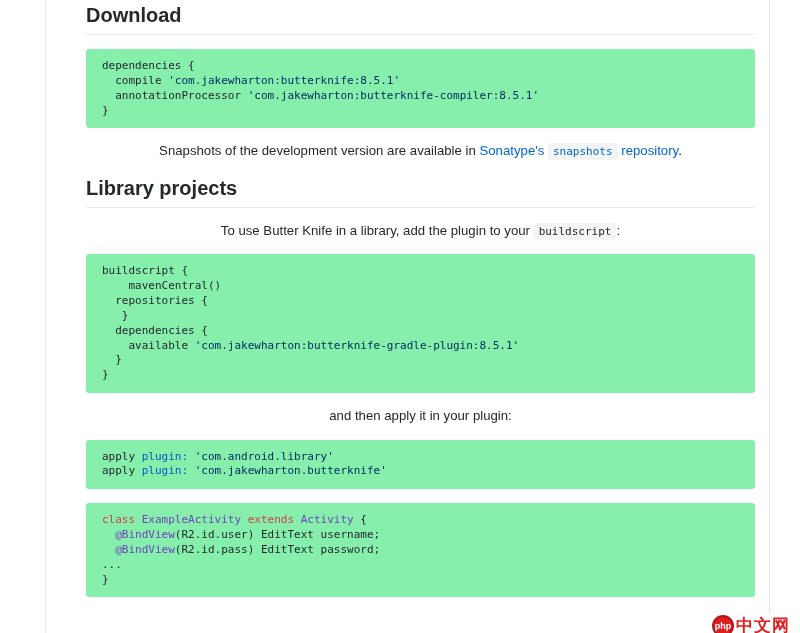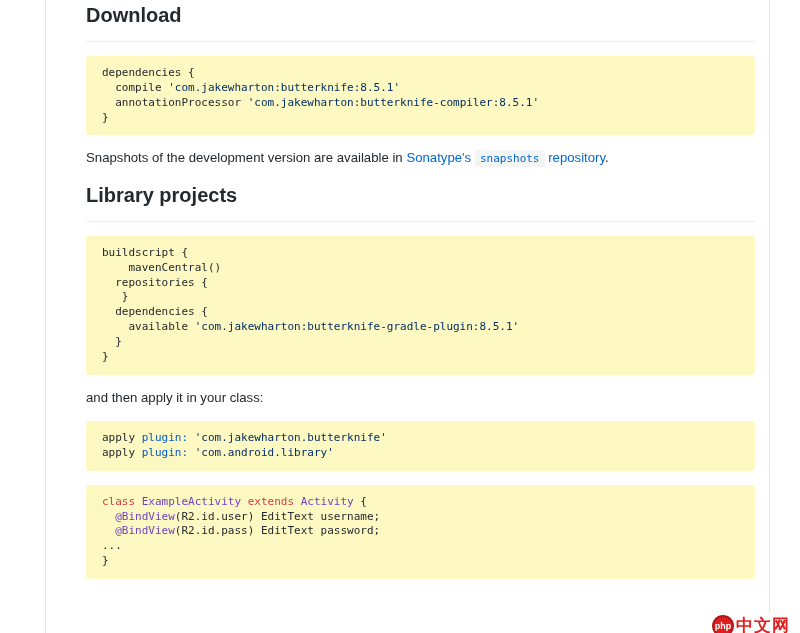--- a/index.html
+++ b/index.html
@@ -18,33 +18,33 @@
   .readme-container {
     position:absolute; left:45px; top:0;
     width:725px; height:700px;
     border-left:1px solid #e1e4e8;
     border-right:1px solid #e1e4e8;
     padding:2px 14px 0 40px;
     background:#fff;
   }
   h2.section-heading {
     font-size:20px; font-weight:700; line-height:1.3;
-    padding-bottom:13px; border-bottom:1px solid #eaecef;
+    padding-bottom:6px; border-bottom:1px solid #eaecef;
     margin-bottom:14px; color:#24292e;
   }
   h2.second { margin-top:8px; }
   .code-block {
-    background:#fef9c3; border-radius:3px;
+    background:#86efac; border-radius:3px;
     padding:10px 16px; margin-bottom:14px;
     font-family:"DejaVu Sans Mono", monospace;
     font-size:11px; line-height:1.35;
     overflow:hidden;
   }
   .code-line { white-space:pre; }
-  p.para { font-size:13.2px; line-height:1.4; margin-bottom:14px; color:#24292e; }
+  p.para { font-size:13.2px; line-height:1.4; margin-bottom:14px; color:#24292e;text-align:center; }
   .inline-code {
     font-family:"DejaVu Sans Mono", monospace;
     font-size:11px;
     background:rgba(27,31,35,0.05);
     padding:2px 5px; border-radius:3px;
   }
   a.link { color:#0366d6; text-decoration:none; cursor:pointer; }
   a.link .inline-code { color:#0366d6; }
   .tok-p   { color:#24292e; }
   .tok-str { color:#032f62; }
@@ -78,37 +78,38 @@
       <div class="code-line"><span class="tok-p">dependencies {</span></div>
       <div class="code-line"><span class="tok-p">  compile </span><span class="tok-str">'com.jakewharton:butterknife:8.5.1'</span></div>
       <div class="code-line"><span class="tok-p">  annotationProcessor </span><span class="tok-str">'com.jakewharton:butterknife-compiler:8.5.1'</span></div>
       <div class="code-line"><span class="tok-p">}</span></div>
     </div>
 
   <p class="para"><span>Snapshots of the development version are available in </span><a class="link">Sonatype's</a><span> </span><a class="link"><code class="inline-code">snapshots</code></a><span> </span><a class="link">repository</a><span>.</span></p>
 
   <h2 class="section-heading second">Library projects</h2>
 
+  <p class="para"><span>To use Butter Knife in a library, add the plugin to your </span><code class="inline-code">buildscript</code><span>:</span></p>
 
   <div class="code-block">
       <div class="code-line"><span class="tok-p">buildscript {</span></div>
       <div class="code-line"><span class="tok-p">    mavenCentral()</span></div>
       <div class="code-line"><span class="tok-p">  repositories {</span></div>
       <div class="code-line"><span class="tok-p">   }</span></div>
       <div class="code-line"><span class="tok-p">  dependencies {</span></div>
       <div class="code-line"><span class="tok-p">    available </span><span class="tok-str">'com.jakewharton:butterknife-gradle-plugin:8.5.1'</span></div>
       <div class="code-line"><span class="tok-p">  }</span></div>
       <div class="code-line"><span class="tok-p">}</span></div>
     </div>
 
-  <p class="para">and then apply it in your class:</p>
+  <p class="para">and then apply it in your plugin:</p>
 
   <div class="code-block">
+      <div class="code-line"><span class="tok-p">apply </span><span class="tok-sym">plugin:</span><span class="tok-p"> </span><span class="tok-str">'com.android.library'</span></div>
       <div class="code-line"><span class="tok-p">apply </span><span class="tok-sym">plugin:</span><span class="tok-p"> </span><span class="tok-str">'com.jakewharton.butterknife'</span></div>
-      <div class="code-line"><span class="tok-p">apply </span><span class="tok-sym">plugin:</span><span class="tok-p"> </span><span class="tok-str">'com.android.library'</span></div>
     </div>
 
 
   <div class="code-block">
       <div class="code-line"><span class="tok-kw">class </span><span class="tok-cls">ExampleActivity</span><span class="tok-kw"> extends </span><span class="tok-cls">Activity</span><span class="tok-p"> {</span></div>
       <div class="code-line"><span class="tok-p">  </span><span class="tok-cls">@BindView</span><span class="tok-p">(R2.id.user) EditText username;</span></div>
       <div class="code-line"><span class="tok-p">  </span><span class="tok-cls">@BindView</span><span class="tok-p">(R2.id.pass) EditText password;</span></div>
       <div class="code-line"><span class="tok-p">...</span></div>
       <div class="code-line"><span class="tok-p">}</span></div>
     </div>

